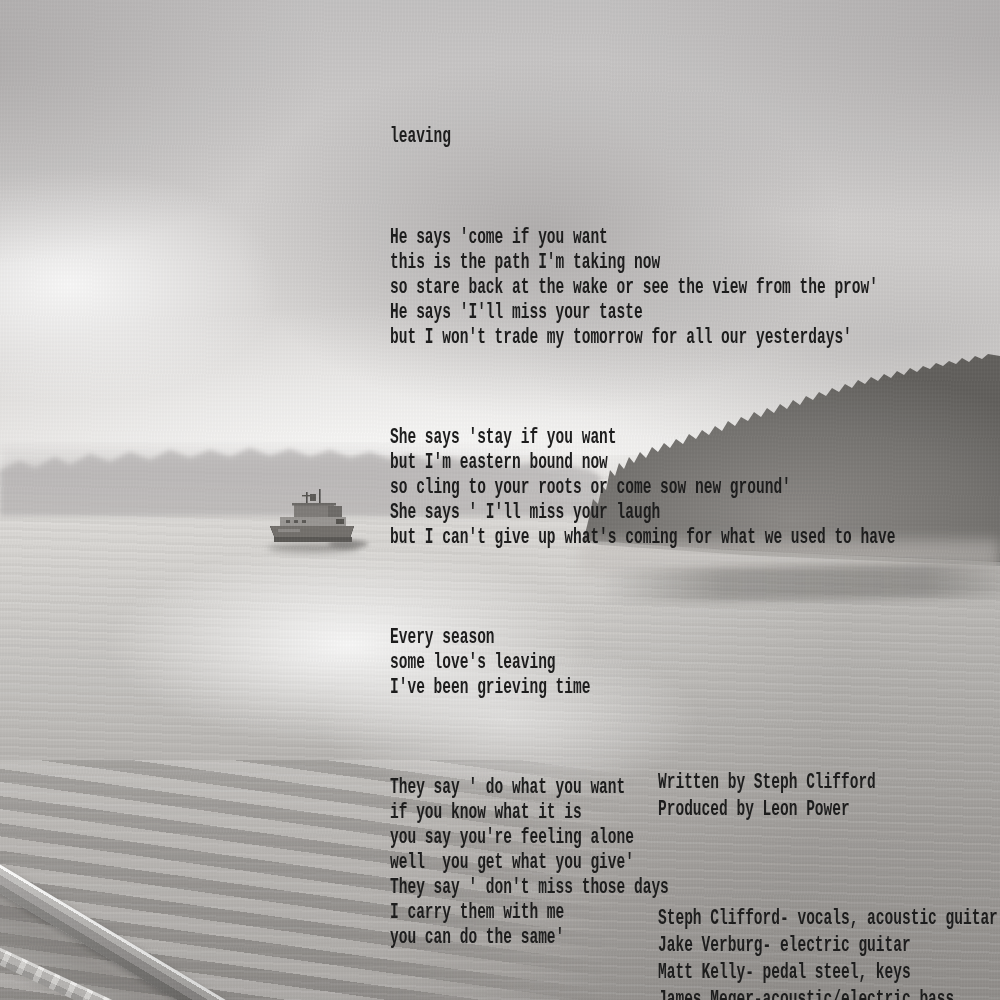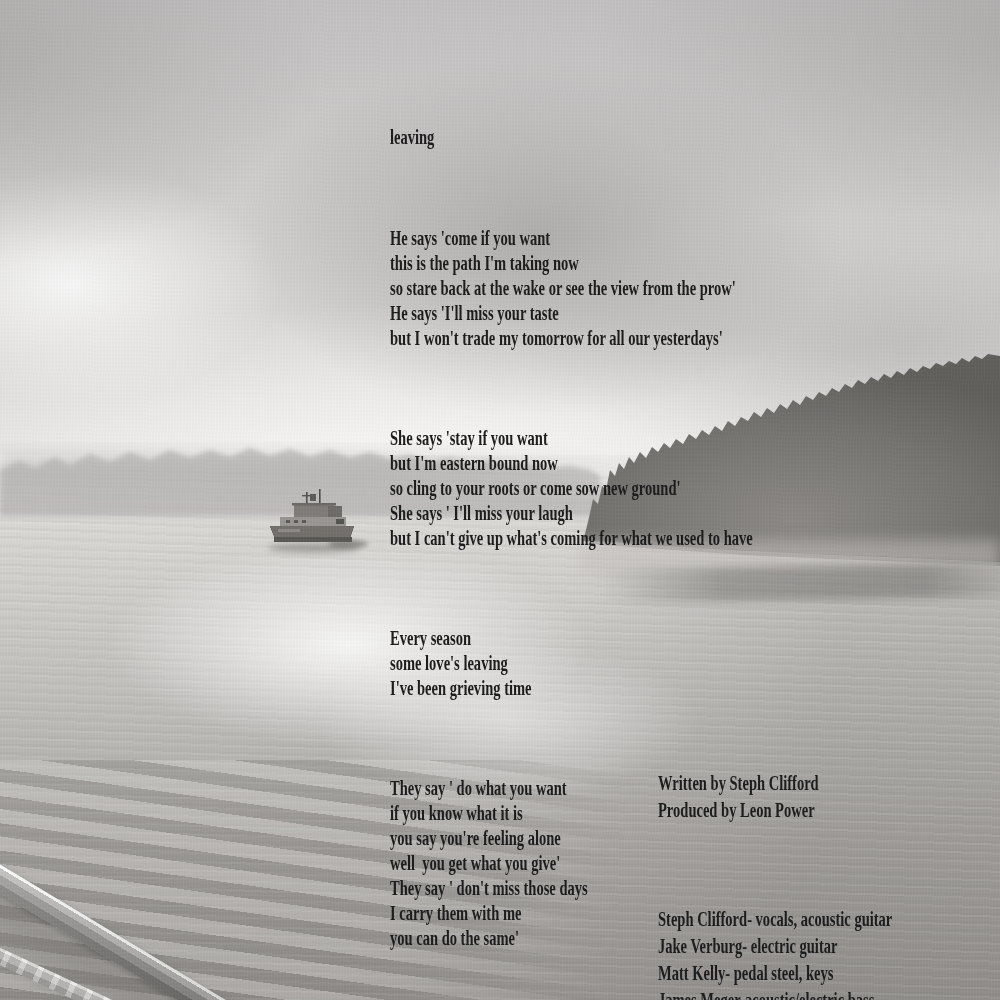--- a/index.html
+++ b/index.html
@@ -1,19 +1,19 @@
 <!DOCTYPE html>
 <html><head>
 <meta charset="utf-8">
 <style>
   html,body{margin:0;padding:0;background:#000;}
   .stage{
     position:relative;width:1000px;height:1000px;overflow:hidden;
     background:#d6d4d3;
-    font-family:Liberation Serif, serif;
+    font-family:Liberation Mono, monospace;
   }
   
   .photo{position:absolute;inset:0;}
   .sky{
     position:absolute;left:0;top:0;width:1000px;height:475px;
     background:
       radial-gradient(420px 250px at 54% 50%, rgba(146,143,143,.55), rgba(146,143,143,0) 72%),
       radial-gradient(520px 300px at -4% 12%, rgba(150,147,147,.5), rgba(150,147,147,0) 70%),
       radial-gradient(620px 300px at 104% 8%, rgba(152,149,149,.5), rgba(152,149,149,0) 72%),
       radial-gradient(520px 170px at 90% 72%, rgba(148,146,146,.35), rgba(148,146,146,0) 75%),

